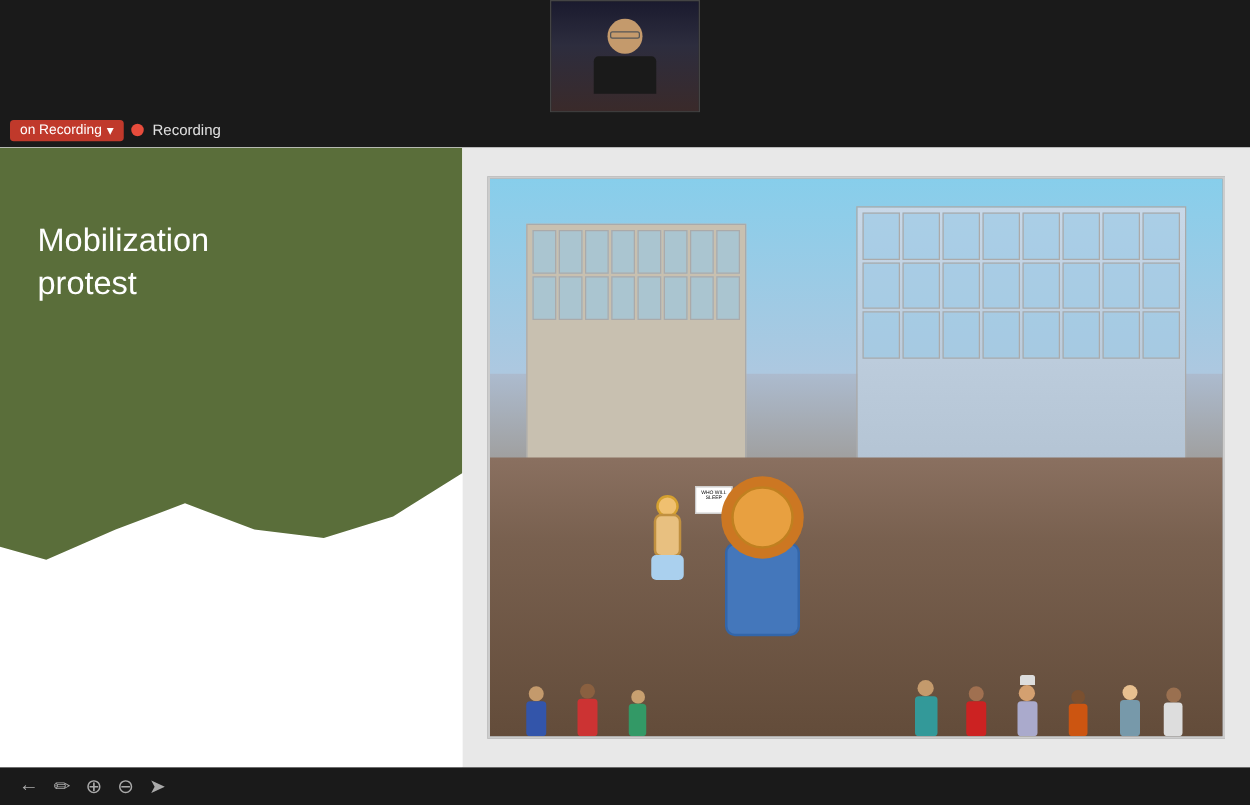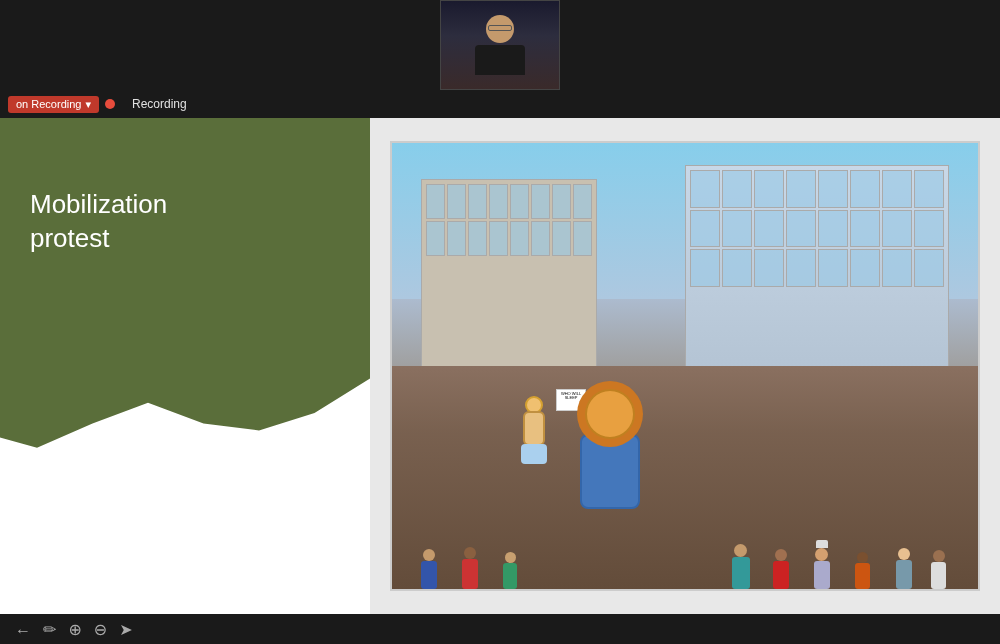--- a/index.html
+++ b/index.html
@@ -105,21 +105,21 @@
       border-radius: 3px;
       display: flex;
       align-items: center;
       gap: 4px;
       cursor: pointer;
     }
 
     .recording-badge {
       display: flex;
       align-items: center;
-      gap: 17px;
+      gap: 7px;
       color: #e0e0e0;
       font-size: 12px;
     }
 
     .recording-dot {
       width: 10px;
       height: 10px;
       background: #e74c3c;
       border-radius: 50%;
     }
@@ -155,21 +155,21 @@
       clip-path: polygon(0 0, 100% 0, 100% 75%, 85% 85%, 70% 90%, 55% 88%, 40% 82%, 25% 88%, 10% 95%, 0 92%);
     }
 
     .slide-text {
       position: relative;
       z-index: 2;
       color: white;
       font-size: 26px;
       font-weight: 300;
       line-height: 1.3;
-      margin-top: 30px;
+      margin-top: 18px;
     }
 
     
     .slide-right {
       flex: 1;
       background: #e8e8e8;
       display: flex;
       align-items: center;
       justify-content: center;
       padding: 20px;

